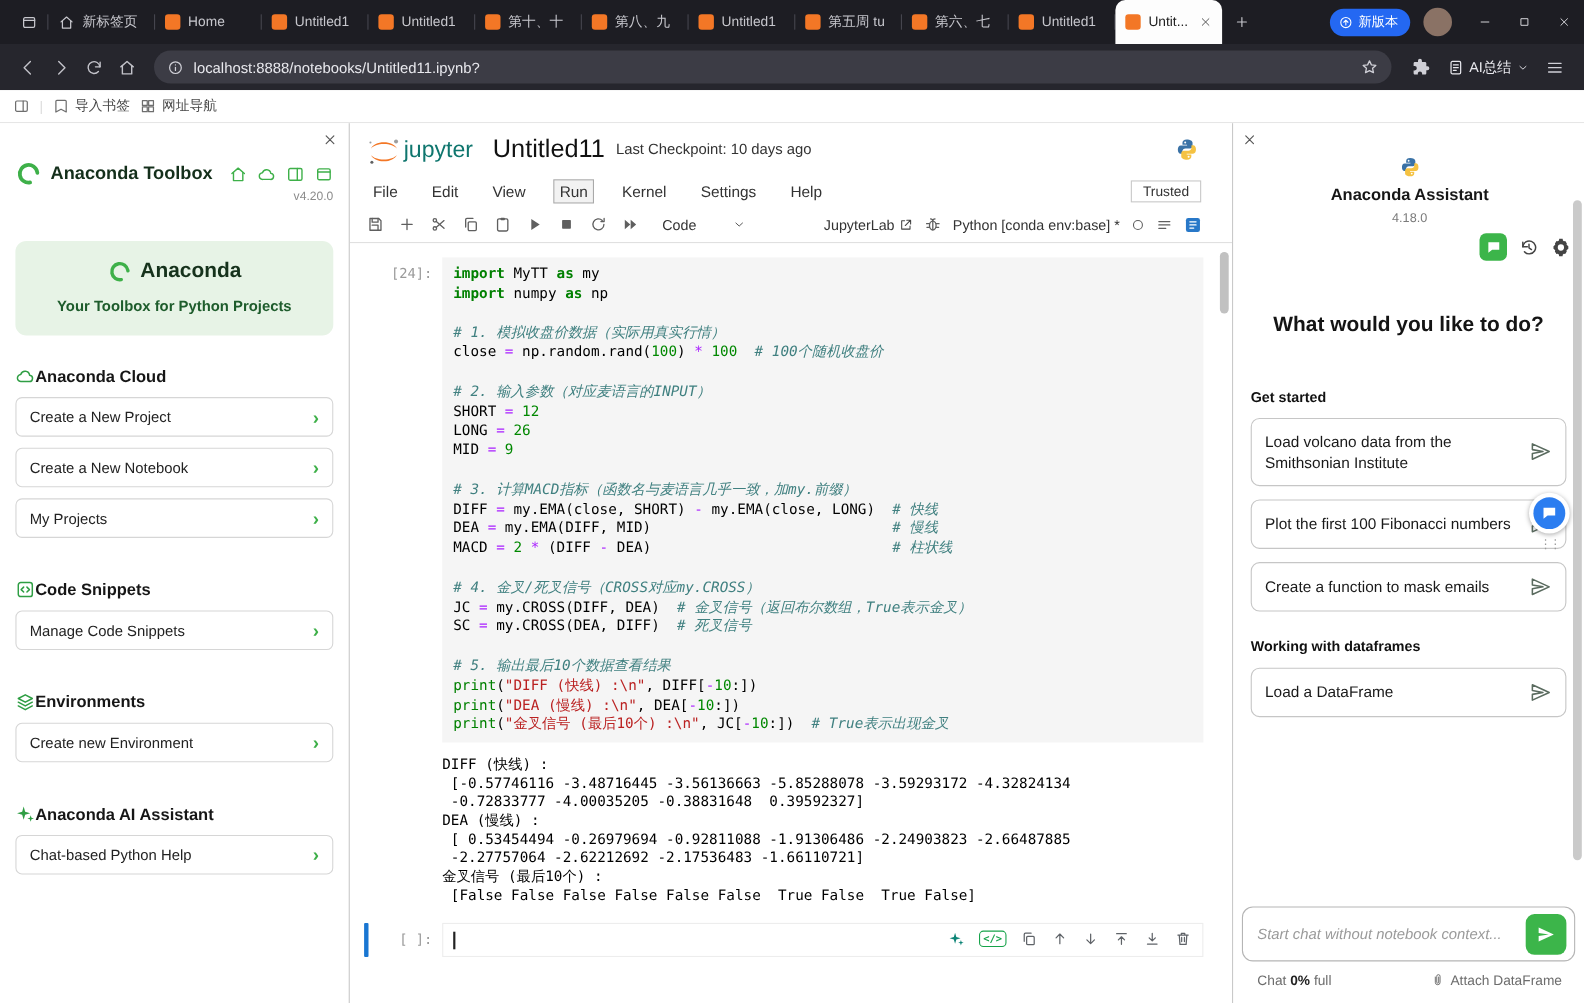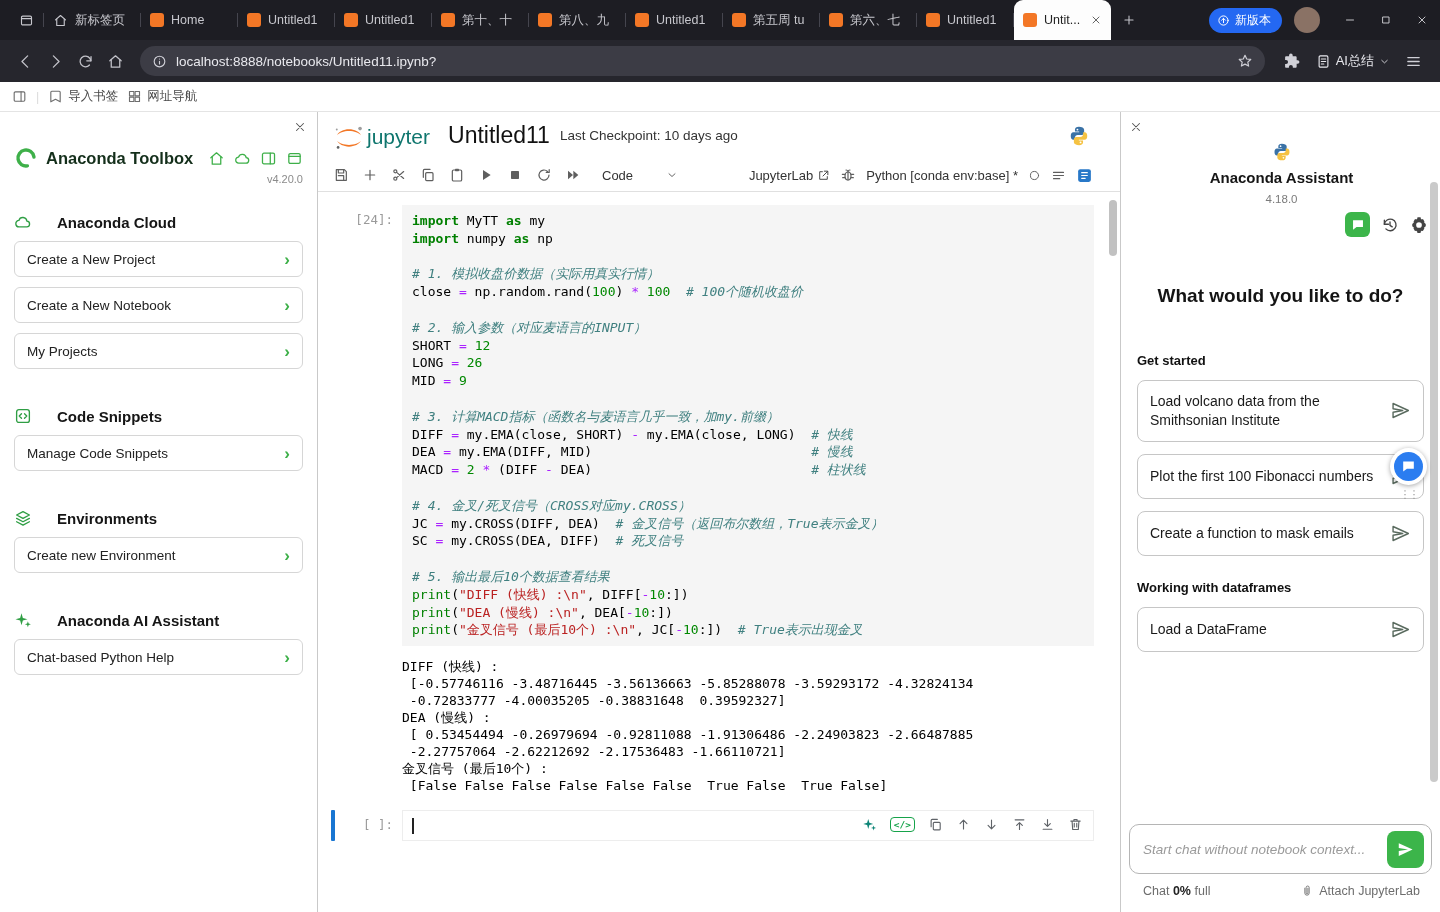--- a/index.html
+++ b/index.html
@@ -65,21 +65,21 @@
   .tb-head { margin-top:34px; display:flex; align-items:center; gap:8px; }
   .tb-logo { width:24px; height:24px; flex:0 0 auto; }
   .tb-title { font-size:16.5px; font-weight:bold; color:#142f1b; flex:1; white-space:nowrap; }
   .tb-head-icons { display:flex; gap:9px; align-items:center; color:#3EB049; }
   .tb-head-icons > span { width:17px; height:17px; }
   .tb-version { text-align:right; color:#8b8b8b; font-size:11px; margin-top:3px; }
   .tb-card { margin-top:34px; background:#e7f3e6; border-radius:10px; padding:17px 14px 19px; text-align:center; }
   .tb-card-brand { display:flex; align-items:center; justify-content:center; gap:8px; font-size:19px; font-weight:bold; color:#16321c; }
   .tb-card-logo { width:22px; height:22px; }
   .tb-card-tag { margin-top:13px; font-size:13.5px; font-weight:bold; color:#1e5c2c; }
-  .tb-sec-head { display:flex; align-items:center; gap:25px; font-size:15px; font-weight:bold; color:#161616;
+  .tb-sec-head { display:flex; align-items:center; gap:0; font-size:15px; font-weight:bold; color:#161616;
                  margin-top:38px; margin-bottom:2px; }
   .tb-sec-head.first { margin-top:28px; }
   .tb-sec-ico { width:18px; height:18px; color:#2f9e44; flex:0 0 auto; }
   .tb-btn { margin-top:10px; height:36px; border:1px solid #d6d6d6; border-radius:6px; background:#fff;
             display:flex; align-items:center; justify-content:space-between; padding:0 12px; font-size:13.5px; color:#222; }
   .tb-btn .chev { color:#3EB049; font-size:17px; font-weight:bold; line-height:1; }
 
   
   .jupyter { flex:1; min-width:0; display:flex; flex-direction:column; background:#fff; overflow:hidden; }
   .nb-header { height:47px; display:flex; align-items:center; padding:0 16px; }
@@ -432,20 +432,31 @@
             </span>
           <span data-icon="appwin">
               <svg viewBox="0 0 24 24" fill="none" stroke="currentColor" stroke-width="1.8" stroke-linecap="round" stroke-linejoin="round">
                 <rect x="4" y="5" width="16" height="14" rx="2"></rect>
                 <path d="M4 9h16"></path>
               </svg>
             </span>
         </span>
       </div>
       <div class="tb-version">v4.20.0</div>
+      <div class="tb-card">
+        <div class="tb-card-brand">
+          <span class="tb-card-logo" data-icon="anaconda">
+              <svg viewBox="0 0 24 24" fill="none">
+                <circle cx="12" cy="12" r="8" stroke="#3EB049" stroke-width="3.4" stroke-dasharray="38 12" stroke-linecap="round" transform="rotate(80 12 12)"></circle>
+              </svg>
+            </span>
+          <span>Anaconda</span>
+        </div>
+        <div class="tb-card-tag">Your Toolbox for Python Projects</div>
+      </div>
       <div id="tb-sections">
           <div class="tb-sec-head first">
             <span class="tb-sec-ico" data-icon="cloudline">
               <svg viewBox="0 0 24 24" fill="none" stroke="currentColor" stroke-width="1.8" stroke-linecap="round" stroke-linejoin="round">
                 <path d="M7 18.5a4.3 4.3 0 0 1-.5-8.6 5.5 5.5 0 0 1 10.7.9 3.7 3.7 0 0 1-.6 7.7Z"></path>
               </svg>
             </span>
             <span>Anaconda Cloud</span>
           </div>
           <div class="tb-btn">
@@ -515,20 +526,32 @@
           </span>
         <span class="jp-word">jupyter</span>
         <span class="nb-title">Untitled11</span>
         <span class="nb-ckpt">Last Checkpoint: 10 days ago</span>
         <span class="py-logo" data-icon="pylogo">
             <svg viewBox="0 0 24 24">
               <path fill="#3a72a6" d="M11.9 2C9 2 7.6 3.3 7.6 5.2v1.9h4.6v.8H5.9C4 7.9 3 9.7 3 12c0 2.4 1 4.2 2.9 4.2h1.6v-2.3c0-1.7 1.4-3 3.1-3h4.5c1.4 0 2.5-1.1 2.5-2.6V5.2C17.6 3.3 15 2 11.9 2Zm-1.6 2a1 1 0 1 1 0 2 1 1 0 0 1 0-2Z"></path>
               <path fill="#f5c242" d="M12.1 22c2.9 0 4.3-1.3 4.3-3.2v-1.9h-4.6v-.8h6.3c1.9 0 2.9-1.8 2.9-4.1 0-2.4-1-4.2-2.9-4.2h-1.6v2.3c0 1.7-1.4 3-3.1 3H8.9c-1.4 0-2.5 1.1-2.5 2.6v3.1C6.4 20.7 9 22 12.1 22Zm1.6-2a1 1 0 1 1 0-2 1 1 0 0 1 0 2Z"></path>
             </svg>
           </span>
+      </div>
+      <div class="nb-menubar">
+        <span id="nb-menu" style="display:flex;align-items:center">
+            <span class="menu-item">File</span>
+            <span class="menu-item">Edit</span>
+            <span class="menu-item">View</span>
+            <span class="menu-item active">Run</span>
+            <span class="menu-item">Kernel</span>
+            <span class="menu-item">Settings</span>
+            <span class="menu-item">Help</span>
+          </span>
+        <span class="trusted">Trusted</span>
       </div>
       <div class="nb-toolbar">
         <span class="tool-ico" data-icon="save">
             <svg viewBox="0 0 24 24" fill="none" stroke="currentColor" stroke-width="1.8" stroke-linecap="round" stroke-linejoin="round">
               <path d="M5 4h12l3 3v13H5Z"></path>
               <path d="M8 4v5h8V4M8 13h8v7"></path>
             </svg>
           </span>
         <span class="tool-ico" data-icon="plus">
             <svg viewBox="0 0 24 24" fill="none" stroke="currentColor" stroke-width="1.8" stroke-linecap="round" stroke-linejoin="round">
@@ -777,21 +800,21 @@
         <div class="as-footer">
           <span class="as-usage">
             <span>Chat</span> <b>0%</b> <span>full</span>
           </span>
           <span class="as-attach">
             <span class="attach-ico" data-icon="clip">
                 <svg viewBox="0 0 24 24" fill="none" stroke="currentColor" stroke-width="1.5" stroke-linecap="round">
                   <path d="M8.3 7.2v8.3a3.7 3.7 0 0 0 7.4 0V6.1a2.6 2.6 0 0 0-5.2 0v9.2a1.5 1.5 0 0 0 3 0V7.2"></path>
                 </svg>
               </span>
-            <span>Attach JupyterLab</span>
+            <span>Attach DataFrame</span>
           </span>
         </div>
       </div>
       <div class="as-scrollbar">
           <div class="thumb"></div>
         </div>
     </aside>
   </div>
 
   <div class="float-chat">

